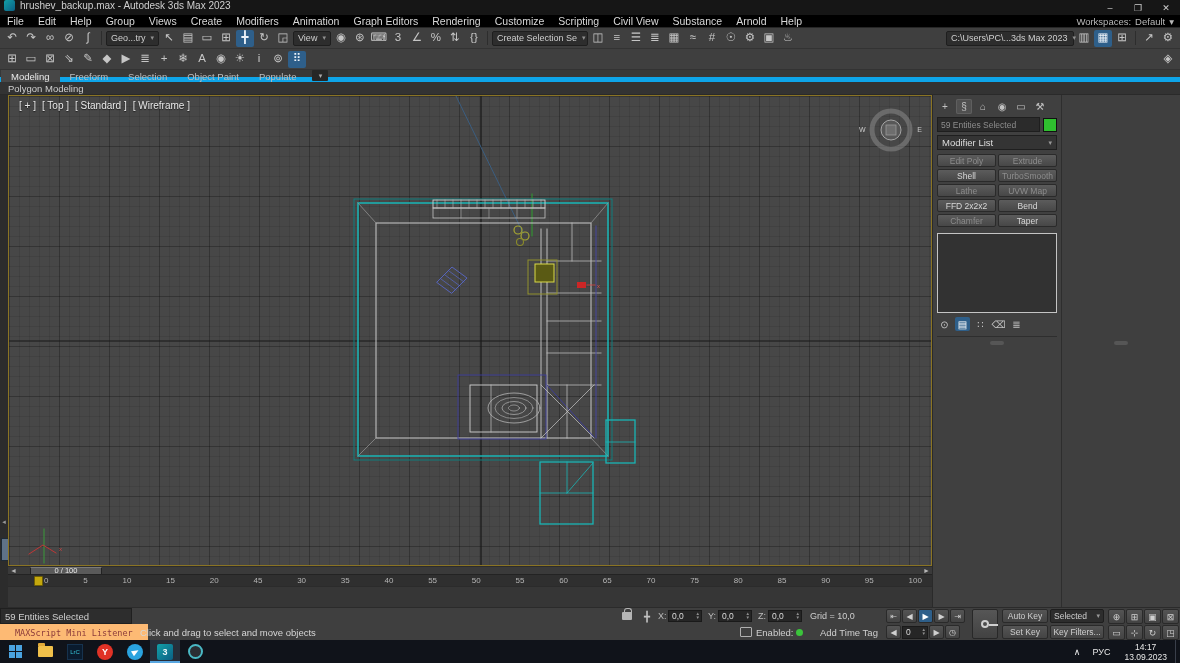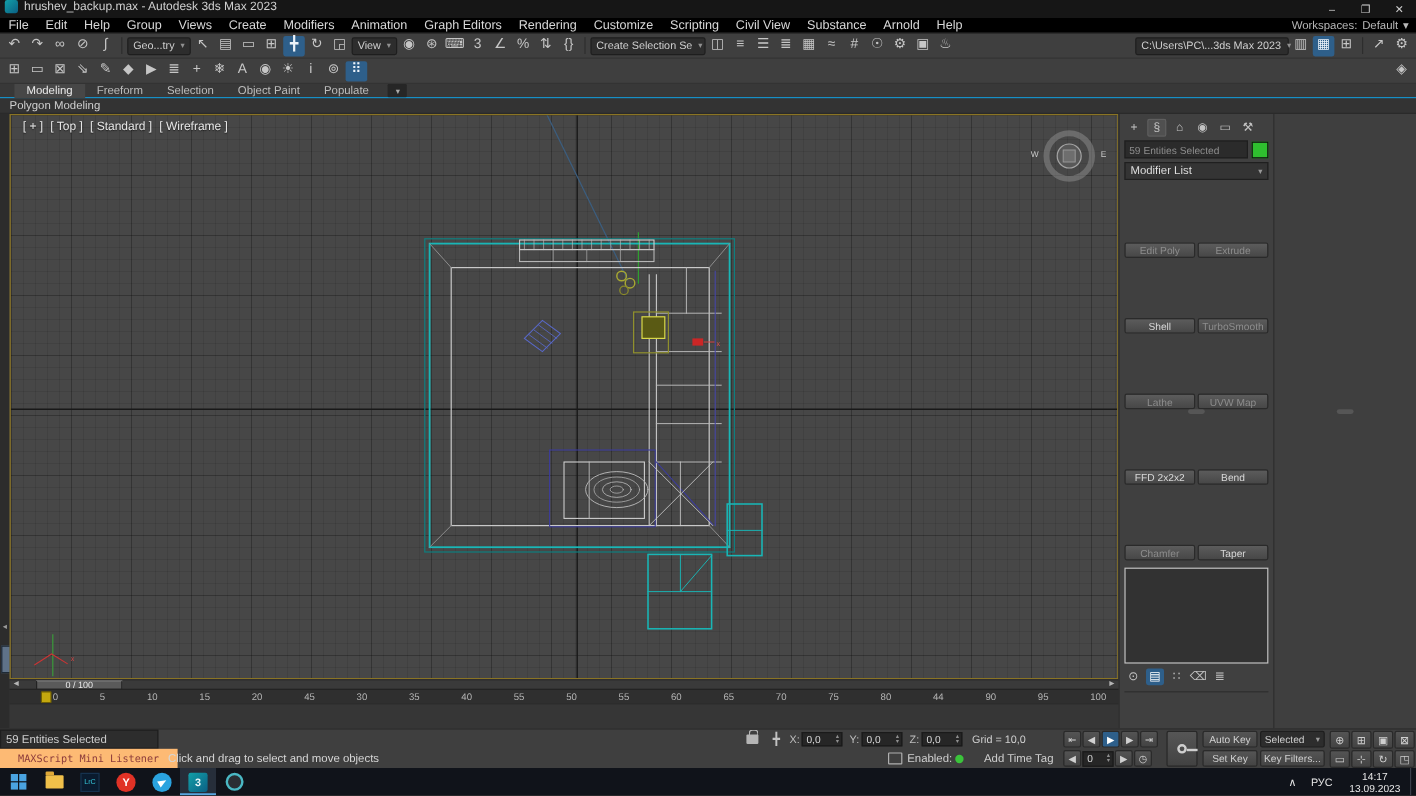--- a/index.html
+++ b/index.html
@@ -17,21 +17,21 @@
   .toolbar{left:0;top:28px;width:1180px;height:21px;background:#3f3f3f;border-bottom:1px solid #333;display:flex;align-items:center;padding:0 3px;gap:1px;overflow:hidden;}
   .toolbar2{top:49px;}
   .grp{display:flex;align-items:center;gap:1px;}
   .icon{width:18px;height:17px;display:flex;align-items:center;justify-content:center;color:#c6c6c6;font-size:11.5px;border-radius:2px;flex:0 0 auto;line-height:1;}
   .icon.active{background:#2e5f8a;color:#ecf3fa;}
   .sep{width:1px;height:14px;background:#2d2d2d;margin:0 3px;flex:0 0 auto;}
   .combo{height:15px;background:#2d2d2d;border:1px solid #1e1e1e;color:#cfcfcf;font-size:9px;display:flex;align-items:center;padding:0 4px;gap:5px;border-radius:2px;white-space:nowrap;flex:0 0 auto;}
   .combo .arr{color:#909090;font-size:7px;}
   .rightgrp{margin-left:auto;display:flex;align-items:center;gap:1px;}
   
-  .ribbontabs{left:0;top:70px;width:1180px;height:12px;background:#383838;display:flex;align-items:center;font-size:9.5px;color:#bdbdbd;border-bottom:1px solid #0ea5e9;padding-left:12px;}
+  .ribbontabs{left:0;top:70px;width:1180px;height:12px;background:#383838;display:flex;align-items:flex-start;font-size:9.5px;color:#bdbdbd;border-bottom:5px solid #0ea5e9;padding-left:1px;}
   .rtab{padding:0 10px;height:12px;display:flex;align-items:center;}
   .rtab.active{background:#474747;color:#eaeaea;}
   .ribmin{width:16px;height:11px;display:flex;align-items:center;justify-content:center;background:#262626;color:#aaa;font-size:7px;margin-left:6px;border-radius:1px;}
   .polybar{left:0;top:82px;width:1180px;height:13px;background:#333;display:flex;align-items:center;font-size:9.5px;color:#cfcfcf;padding-left:8px;gap:6px;border-bottom:1px solid #2a2a2a;}
   
   .leftstrip{left:0;top:95px;width:8px;height:512px;background:#2c2c2c;}
   .flyarrow{left:0;top:518px;width:8px;color:#9a9a9a;font-size:7px;text-align:center;}
   .layoutthumb{left:1px;top:538px;width:24px;height:23px;background:#5f7288;border:1px solid #1e2a36;}
   .viewport{left:8px;top:95px;width:924px;height:471px;border:1px solid #8a7424;background-color:#474747;
     background-image:
@@ -48,21 +48,21 @@
   .extrapanel{left:1061px;top:95px;width:119px;height:512px;background:#3f3f3f;border-left:1px solid #2e2e2e;}
   .handlebar{position:absolute;left:50%;transform:translateX(-50%);top:246px;width:14px;height:4px;background:#565656;border-radius:2px;}
   .ptabs{display:flex;gap:3px;align-items:center;height:16px;margin-bottom:3px;}
   .ptab{width:16px;height:15px;display:flex;align-items:center;justify-content:center;color:#c2c2c2;font-size:10px;border-radius:2px;}
   .ptab.active{background:#505050;box-shadow:inset 0 0 0 1px #5f5f5f;}
   .namerow{display:flex;gap:3px;align-items:center;margin-bottom:3px;}
   .namefield{flex:1;height:15px;background:#2b2b2b;border:1px solid #1e1e1e;color:#8d8d8d;font-size:8.5px;display:flex;align-items:center;padding:0 3px;white-space:nowrap;overflow:hidden;}
   .swatch{width:14px;height:14px;border:1px solid #111;}
   .modlist{height:15px;background:#343434;border:1px solid #1f1f1f;color:#dedede;font-size:9.5px;display:flex;align-items:center;justify-content:space-between;padding:0 4px;margin-bottom:4px;}
   .modgrid{display:grid;grid-template-columns:1fr 1fr;gap:2px;}
-  .modbtn{height:13px;background:linear-gradient(#5c5c5c,#474747);border:1px solid #2a2a2a;border-radius:2px;color:#d8d8d8;font-size:8.5px;display:flex;align-items:center;justify-content:center;padding:2px;white-space:nowrap;overflow:hidden;margin-top:48px;}
+  .modbtn{height:13px;background:linear-gradient(#5c5c5c,#474747);border:1px solid #2a2a2a;border-radius:2px;color:#d8d8d8;font-size:8.5px;display:flex;align-items:center;justify-content:center;padding:2px;white-space:nowrap;overflow:hidden;}
   .modbtn.dim{color:#8d8d8d;}
   .stackbox{margin-top:6px;height:80px;background:#323232;border:1px solid #c4c4c4;}
   .stackicons{display:flex;gap:3px;margin-top:4px;}
   .sicon{width:15px;height:14px;display:flex;align-items:center;justify-content:center;color:#c2c2c2;font-size:10px;border-radius:2px;}
   .sicon.active{background:#2e5f8a;color:#fff;}
   .rolldiv{margin-top:5px;border-top:1px solid #2e2e2e;}
   
   .timeslider{left:8px;top:566px;width:924px;height:8px;background:#3a3a3a;border-top:1px solid #2c2c2c;}
   .tsarrow{position:absolute;top:0;font-size:7px;color:#b5b5b5;line-height:8px;}
   .tshandle{position:absolute;left:22px;top:0;width:72px;height:8px;background:#5a5a5a;border:1px solid #222;border-top-color:#7a7a7a;color:#eaeaea;font-size:7.5px;display:flex;align-items:center;justify-content:center;line-height:1;}
@@ -414,21 +414,21 @@
       <span class="tick">35</span>
       <span class="tick">40</span>
       <span class="tick">55</span>
       <span class="tick">50</span>
       <span class="tick">55</span>
       <span class="tick">60</span>
       <span class="tick">65</span>
       <span class="tick">70</span>
       <span class="tick">75</span>
       <span class="tick">80</span>
-      <span class="tick">44</span>
+      <span class="tick">85</span>
       <span class="tick">90</span>
       <span class="tick">95</span>
       <span class="tick">100</span>
     <div class="framemarker"></div>
   </div>
   <div class="abs trackbar"></div>
 
   <div class="abs statusarea">
     <div class="selbox">59 Entities Selected</div>
     <div class="listener">MAXScript Mini Listener</div>

